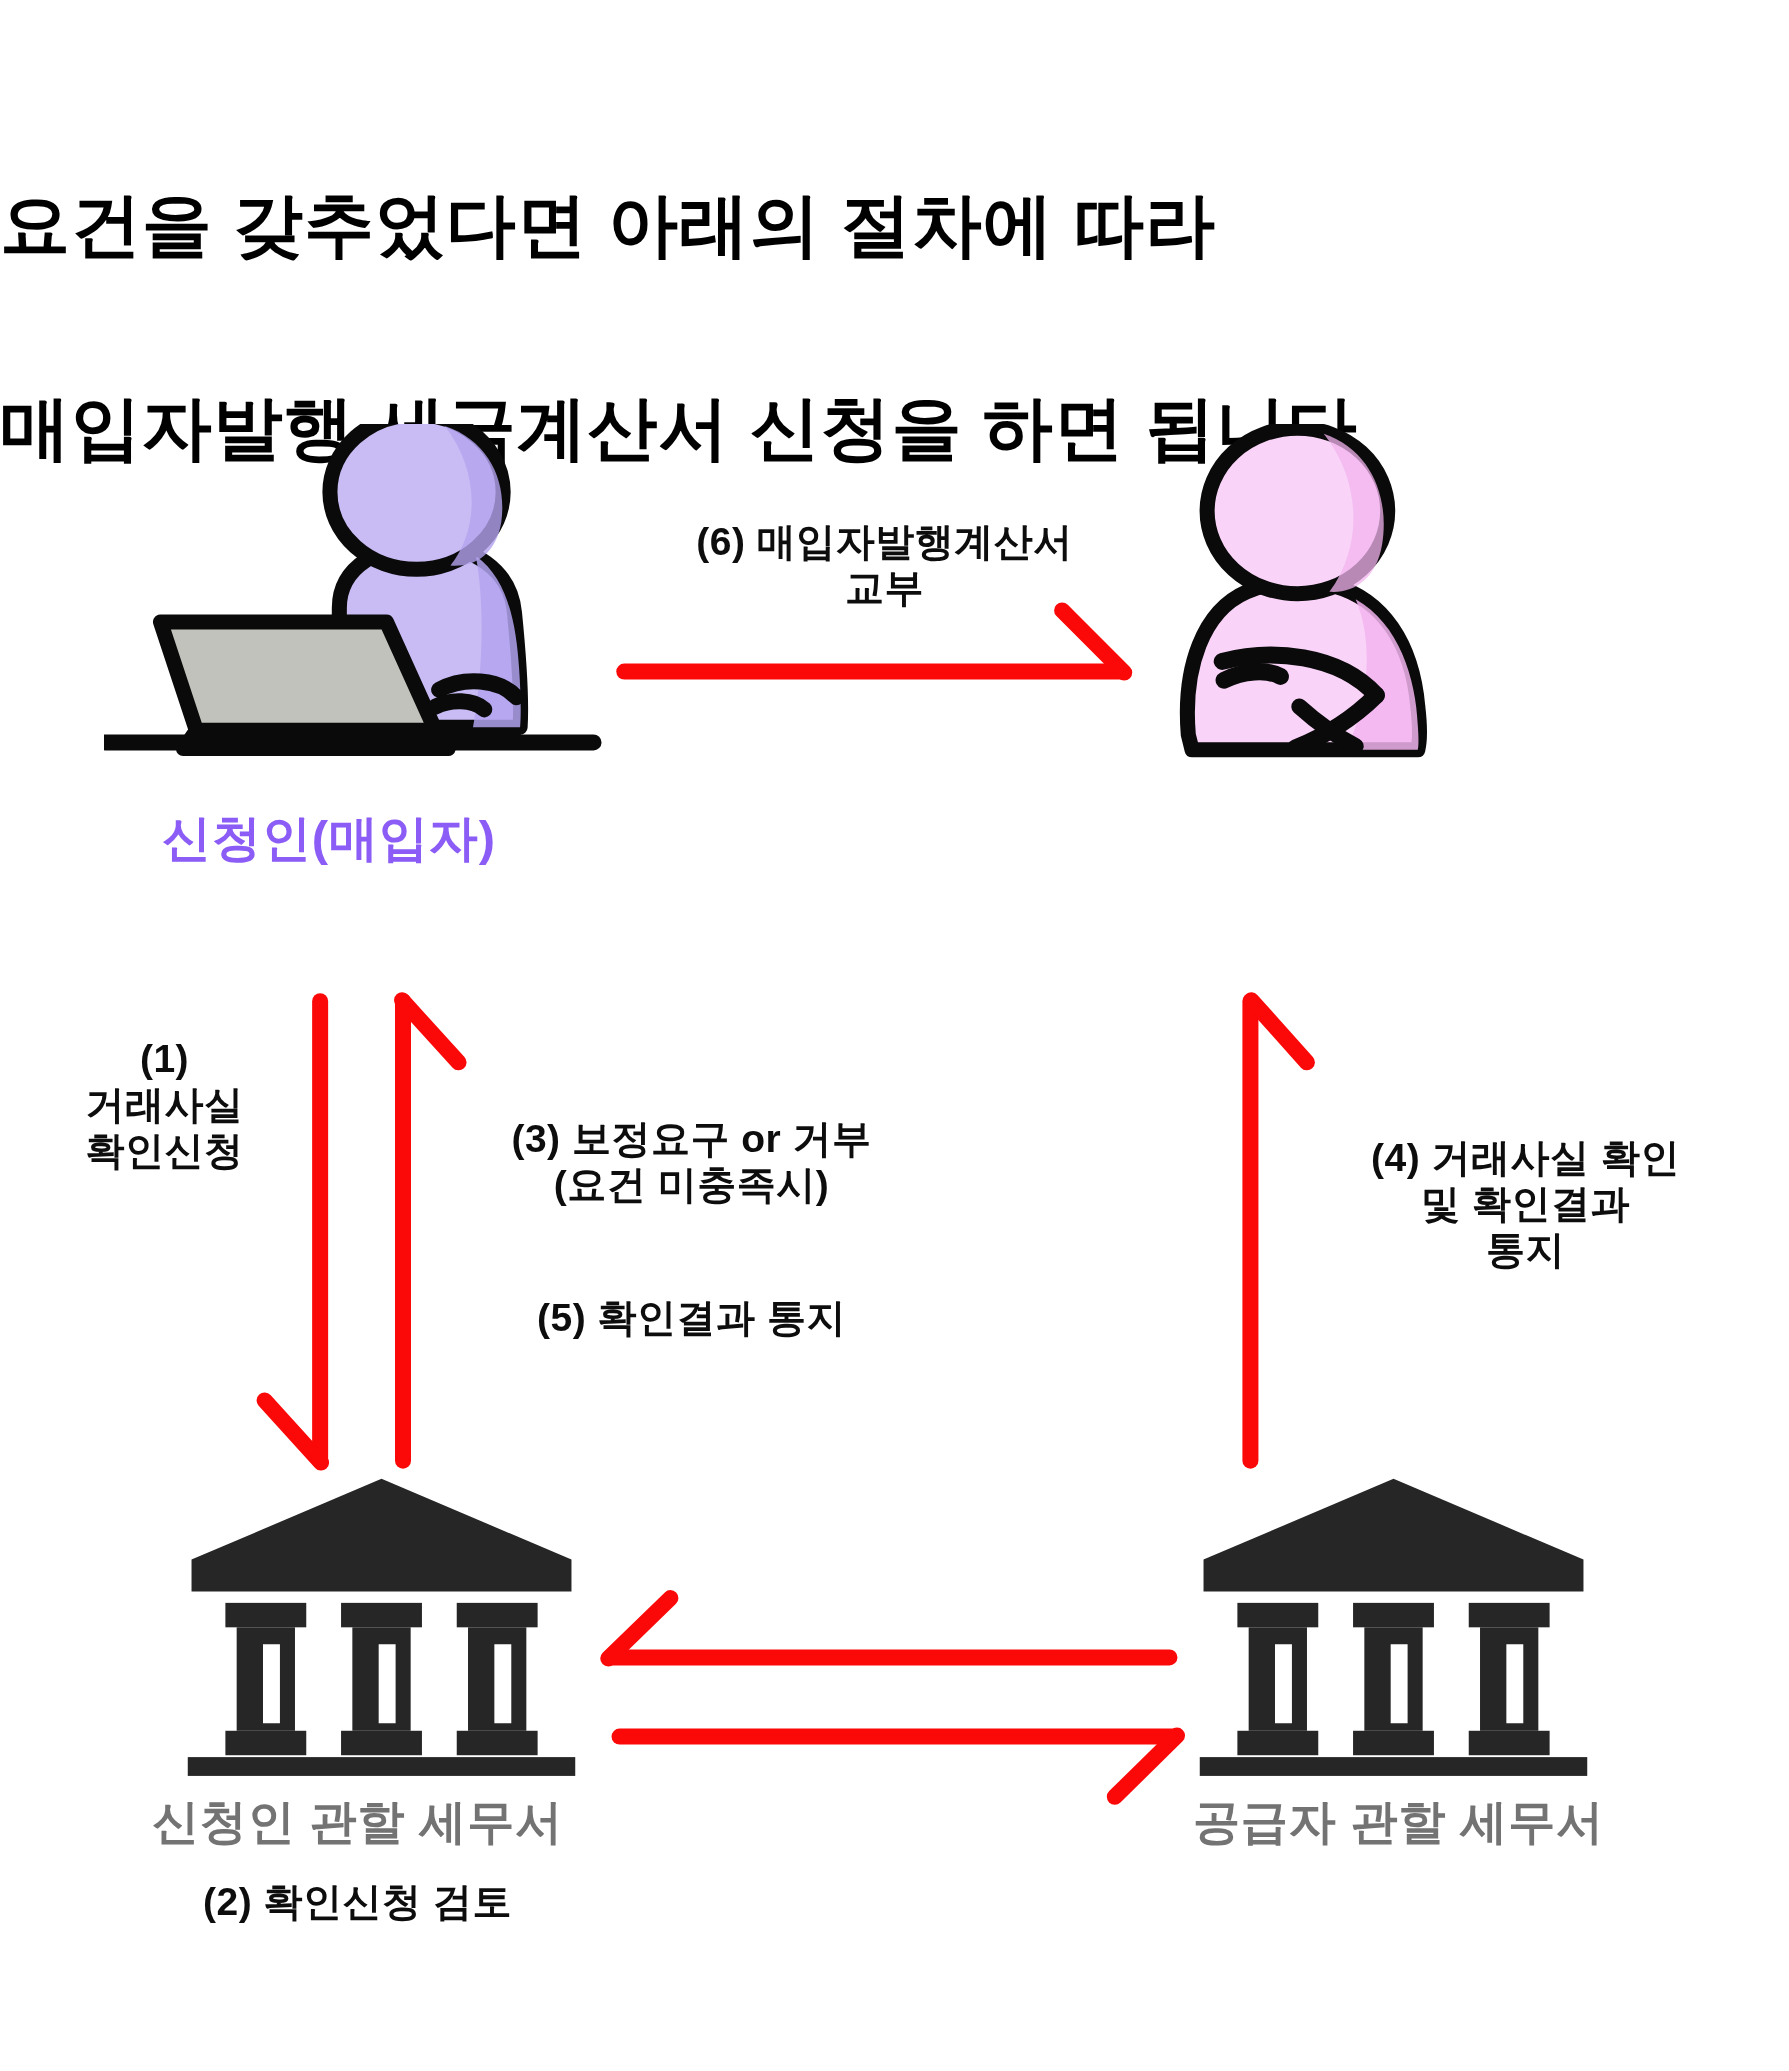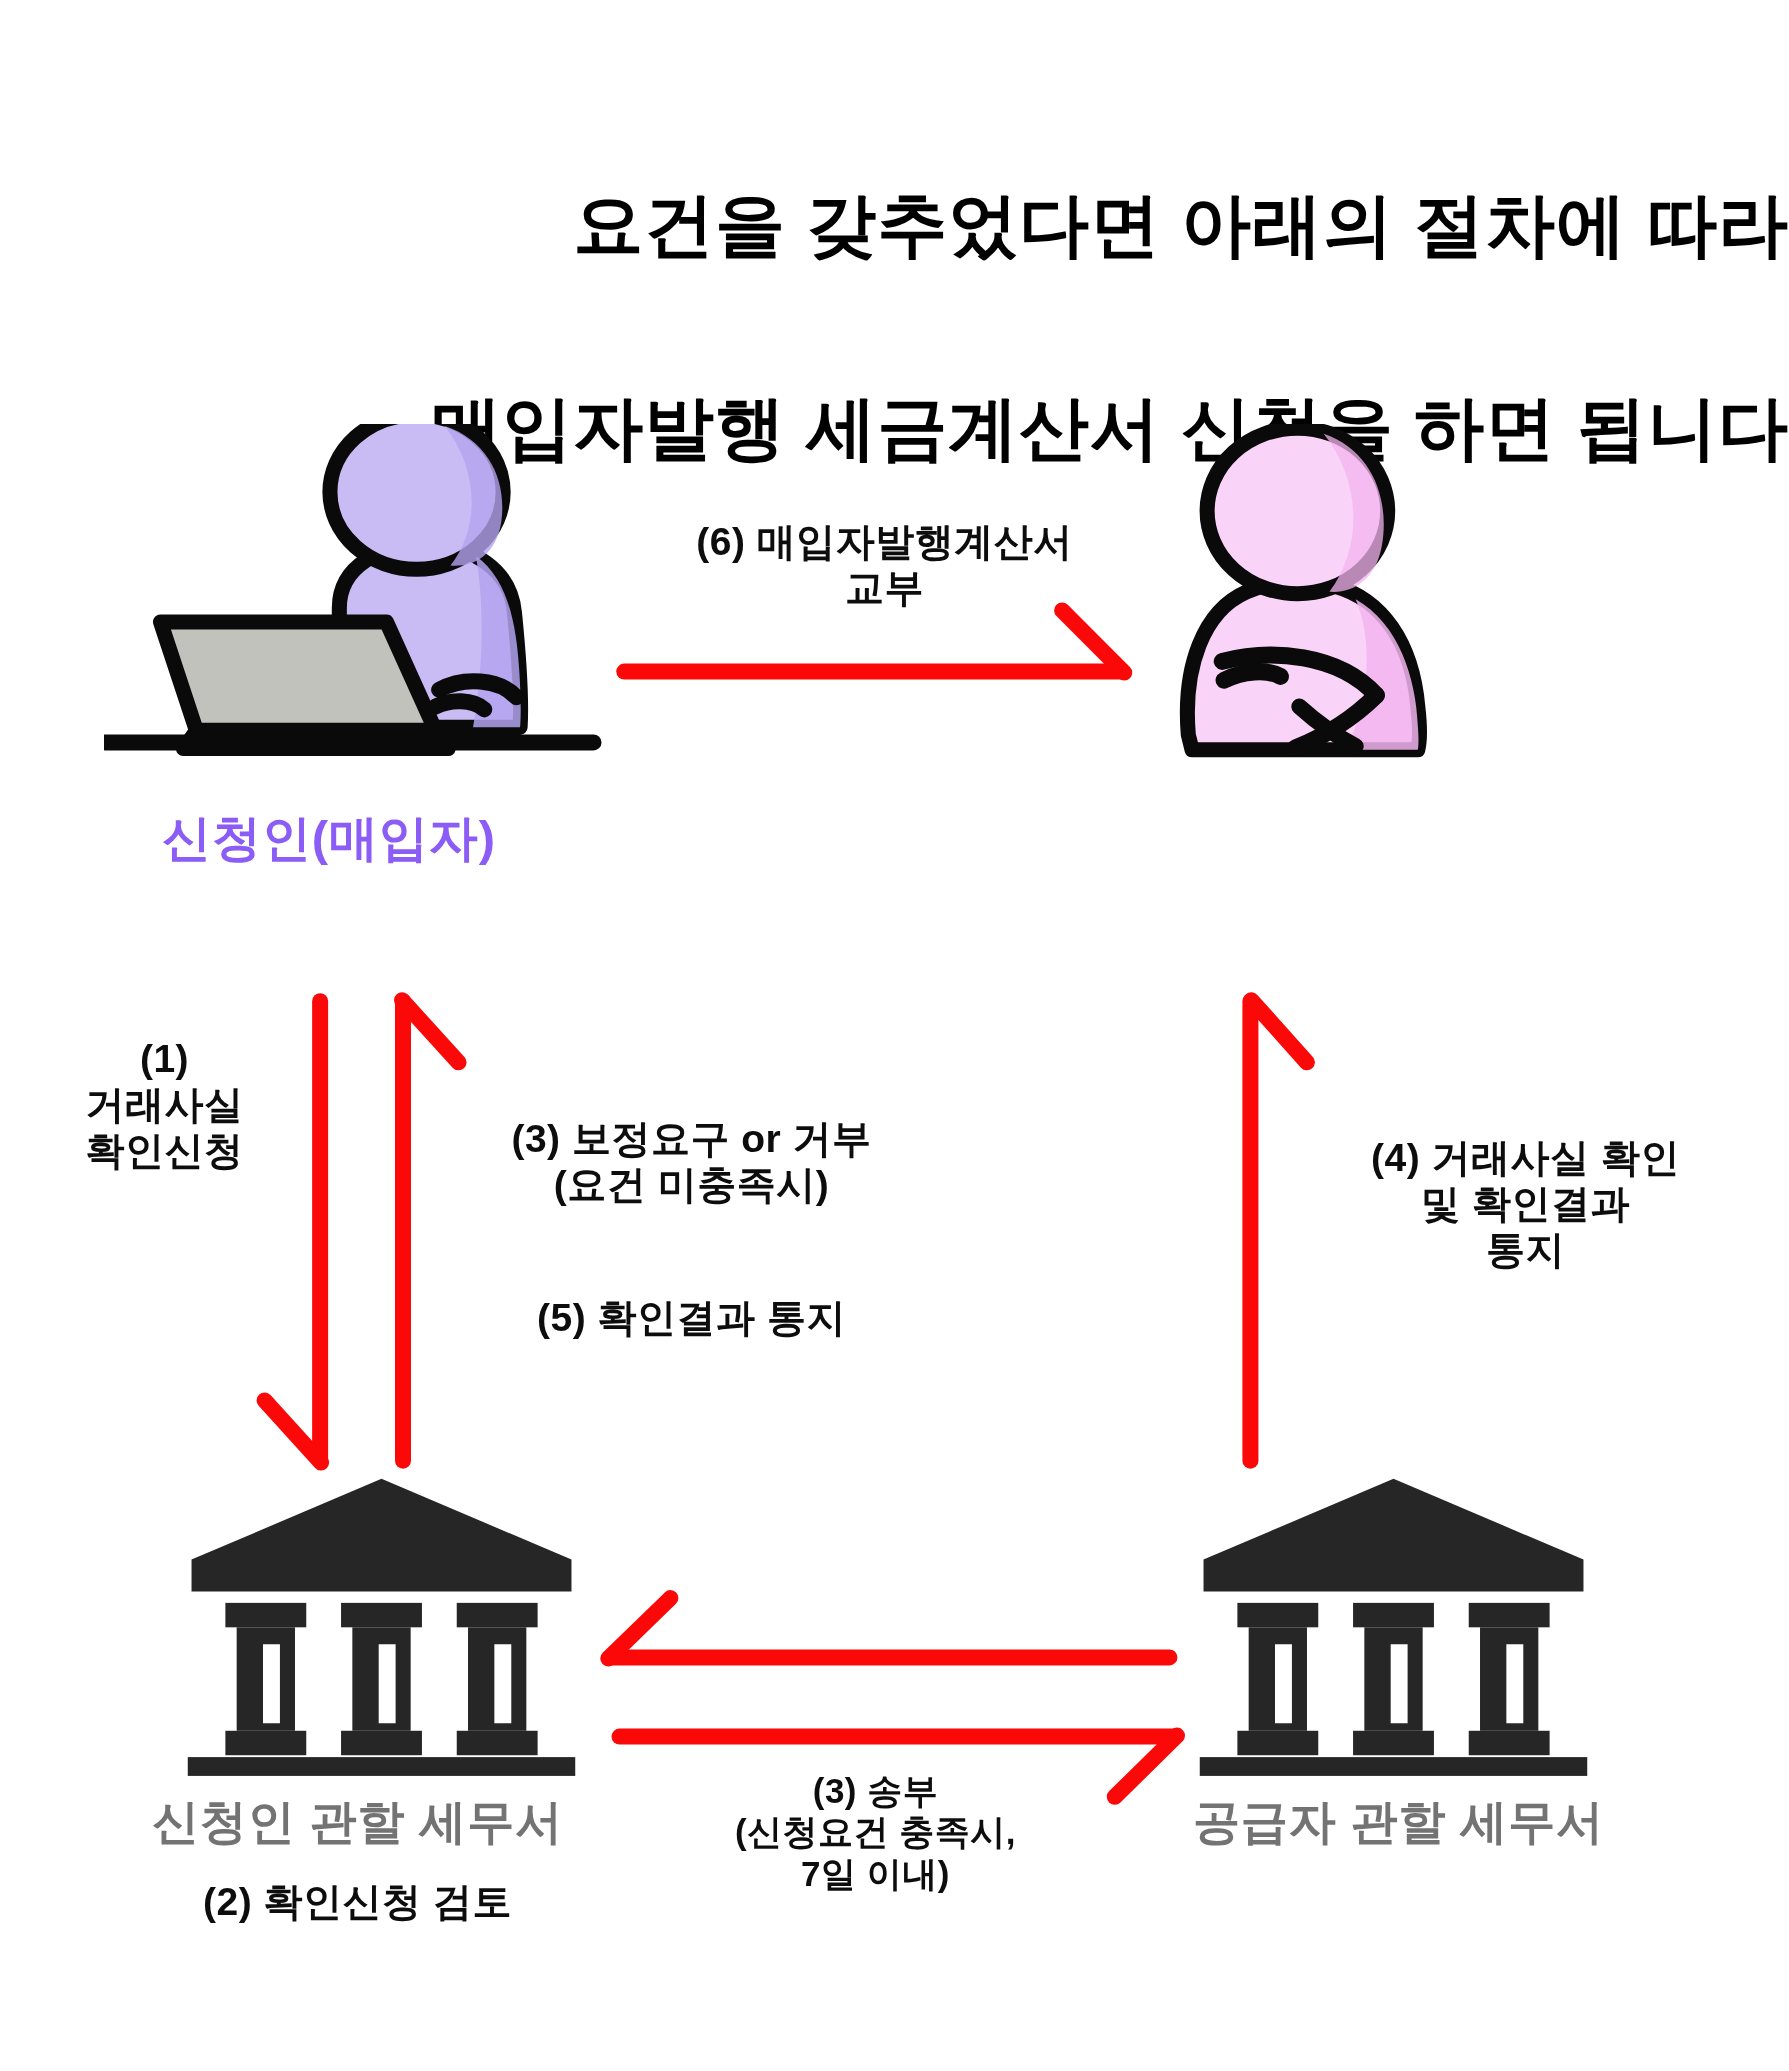--- a/index.html
+++ b/index.html
@@ -32,21 +32,21 @@
 
   
   .title {
     left: 0;
     width: 1789px;
     top: 73px;
     font-size: 70px;
     font-weight: 700;
     line-height: 1.45;
     letter-spacing: 0.9px;
-    text-align: right;
+    text-align: left;
     color: #000000;
   }
 
   
   .step-label   { font-size: 39px; font-weight: 600; }
   .step-label-s { font-size: 35px; font-weight: 600; }
 
   
   .actor-caption {
     font-size: 49px;
@@ -237,18 +237,15 @@
           <rect x="302" y="168" width="62" height="110"></rect>
           <rect x="330" y="186" width="18" height="84" fill="#ffffff"></rect>
           <rect x="290" y="278" width="86" height="26"></rect>
         </g>
         <rect x="4" y="306" width="412" height="20"></rect>
       </g>
     </svg>
   </div>
   <div class="txt office-caption" style="left:1088px; top:1794px; width:621px;">공급자 관할 세무서</div>
 
-  <div class="txt step-label-s" style="left:640px; top:1770px; width:471px;">(3) 송부
-(신청요건 충족시,
-7일 이내)</div>
 
 </div>
 
 
 </body></html>

